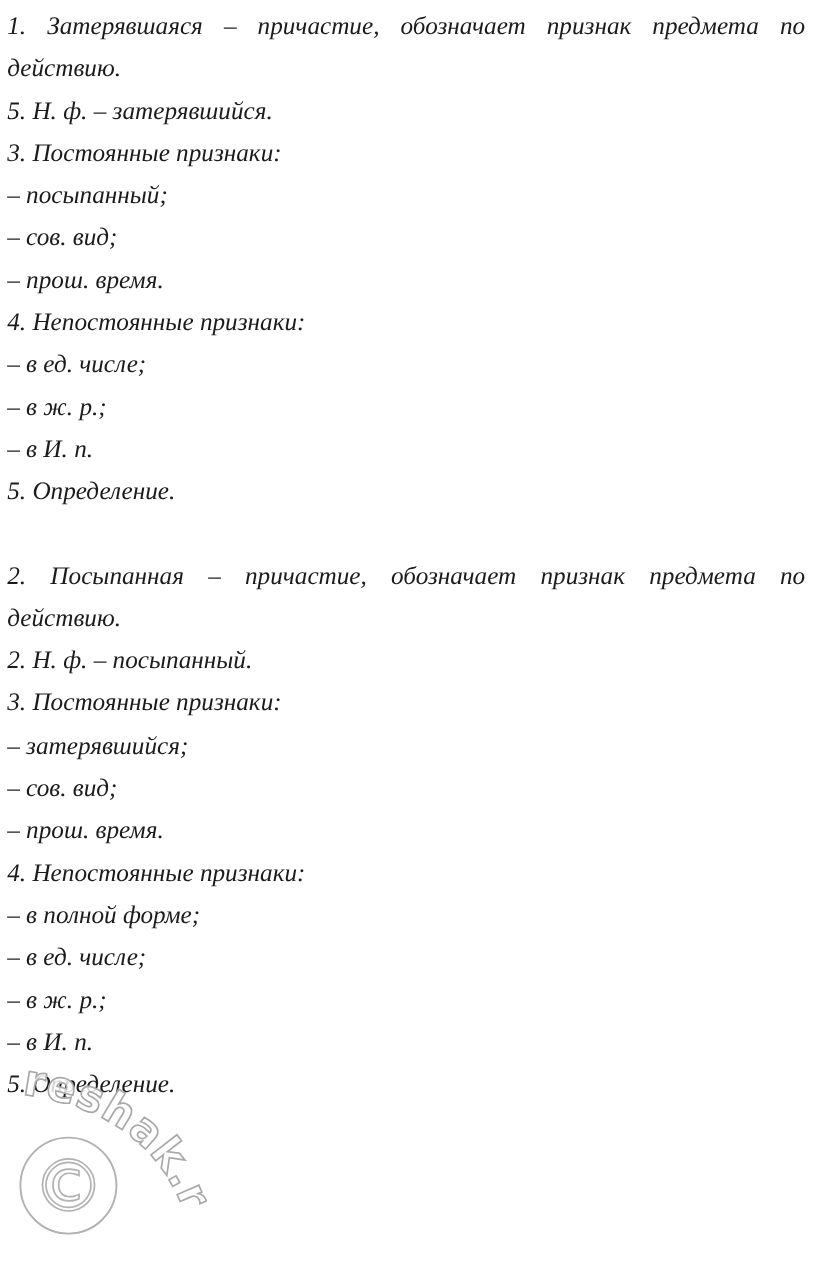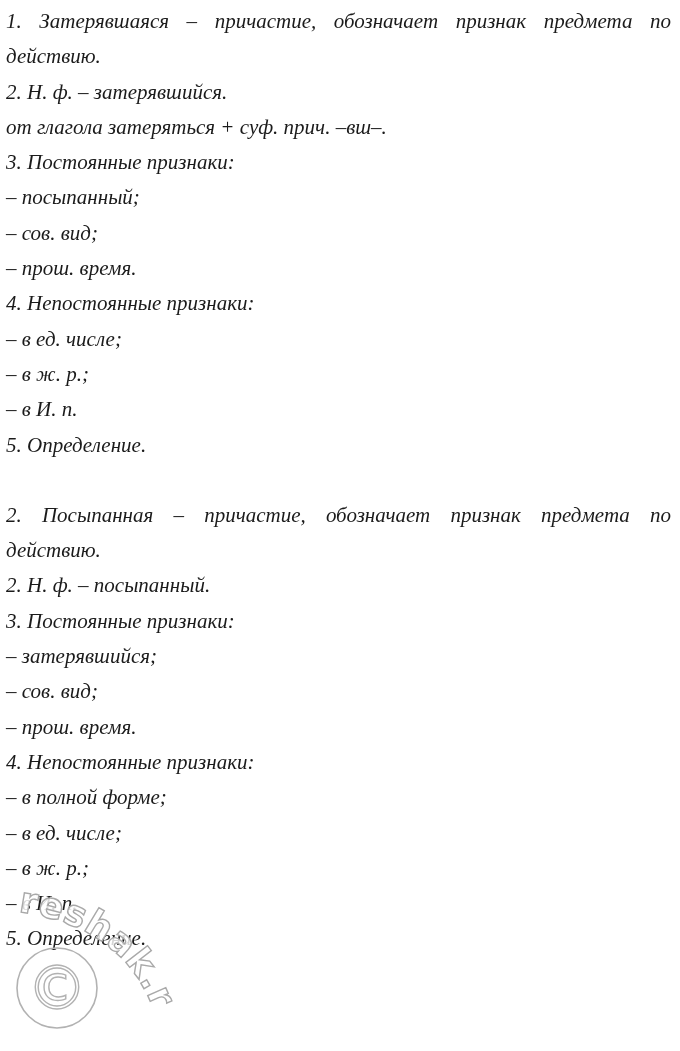--- a/index.html
+++ b/index.html
@@ -66,22 +66,21 @@
   }
 </style>
 </head>
 <body>
 
 <div class="doc">
 
   <div>
     <div class="line justify">1. Затерявшаяся – причастие, обозначает признак предмета по</div>
     <div class="line">действию.</div>
-    <div class="line">2. Н. ф. – затерявшийся.</div>
-    <div class="line">от глагола затеряться + суф. прич. –вш–.</div>
+    <div class="line">5. Н. ф. – затерявшийся.</div>
     <div class="line">3. Постоянные признаки:</div>
     <div class="line">– посыпанный;</div>
     <div class="line">– сов. вид;</div>
     <div class="line">– прош. время.</div>
     <div class="line">4. Непостоянные признаки:</div>
     <div class="line">– в ед. числе;</div>
     <div class="line">– в ж. р.;</div>
     <div class="line">– в И. п.</div>
     <div class="line">5. Определение.</div>
   </div>

